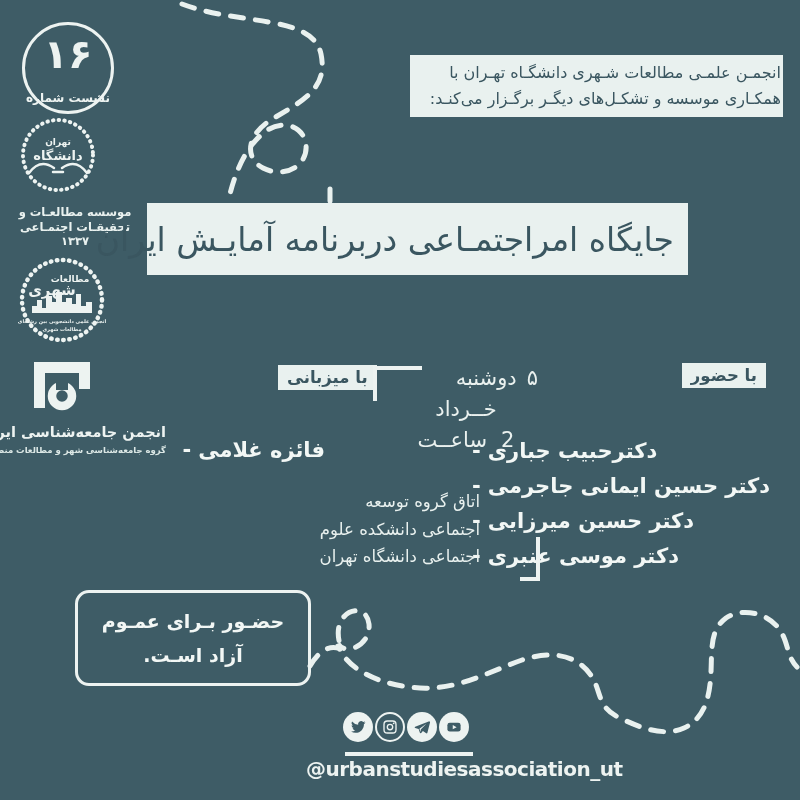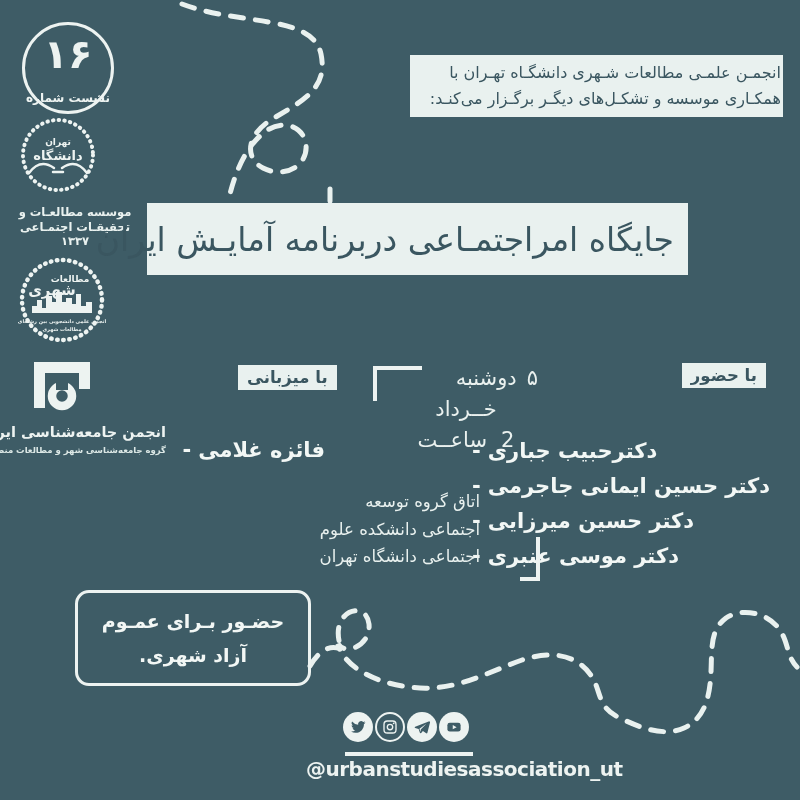--- a/index.html
+++ b/index.html
@@ -28,21 +28,21 @@
   
   .announce{left:410px;top:55px;width:373px;height:62px;display:flex;flex-direction:column;
             justify-content:center;padding:0 2px 0 6px;box-sizing:border-box;
             font-size:16px;line-height:26px;text-align:right;}
 
   
   .title-band{left:147px;top:203px;width:541px;height:72px;display:flex;align-items:center;
               padding:0 14px;box-sizing:border-box;font-size:33px;font-weight:500;letter-spacing:-1px;}
 
   
-  .tag{padding:3px 9px;font-size:16.5px;font-weight:bold;}
+  .tag{padding:3px 9px;font-size:16.5px;font-weight:bold;margin-left:40px;}
   .tag-presence{right:34px;top:363px;}
   .tag-host{left:238px;top:365px;}
 
   
   .speakers{right:30px;top:434px;display:flex;flex-direction:column;align-items:flex-end;
             font-size:21px;font-weight:bold;line-height:35px;color:#F2F7F5;}
   .line-dash{display:flex;flex-direction:row;align-items:center;gap:7px;justify-content:flex-end;white-space:nowrap;}
   .line-dash .dash{font-weight:bold;}
 
   .host-name{left:130px;top:438px;width:195px;font-size:21px;font-weight:bold;color:#F2F7F5;}
@@ -180,21 +180,21 @@
 
 <div class="abs location rtl">
   <div>اتاق گروه توسعه</div>
   <div>اجتماعی دانشکده علوم</div>
   <div>اجتماعی دانشگاه تهران</div>
 </div>
 <div class="abs bracket-bottom"></div>
 
 <div class="abs notice rtl">
   <div>حضـور بـرای عمـوم</div>
-  <div>آزاد شهری.</div>
+  <div>آزاد اسـت.</div>
 </div>
 
 <div class="abs social">
   <span class="sic filled">
     <svg width="18" height="18" viewBox="0 0 24 24">
         <path fill="#3E5C66" d="M22 5.9c-.7.3-1.5.6-2.3.7.8-.5 1.4-1.3 1.7-2.2-.8.5-1.6.8-2.5 1a3.9 3.9 0 0 0-6.7 3.6A11.1 11.1 0 0 1 4.1 4.8a3.9 3.9 0 0 0 1.2 5.2c-.6 0-1.2-.2-1.8-.5v.1c0 1.9 1.3 3.5 3.1 3.8-.6.2-1.2.2-1.8.1.5 1.6 2 2.7 3.7 2.7A7.9 7.9 0 0 1 2.7 18a11.1 11.1 0 0 0 6 1.8c7.2 0 11.2-6 11.2-11.2v-.5c.8-.6 1.5-1.3 2.1-2.2z"></path>
       </svg>
   </span>
   <span class="sic outline">
     <svg width="18" height="18" viewBox="0 0 24 24">

